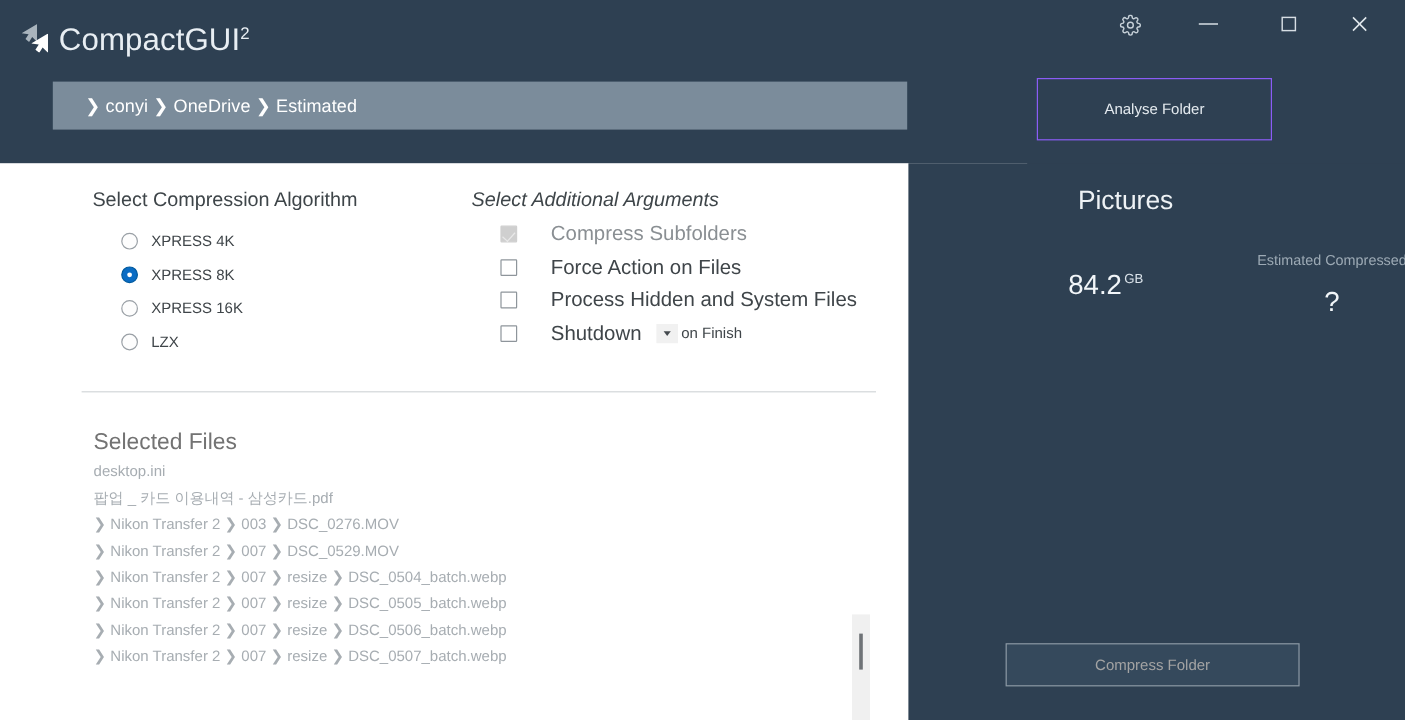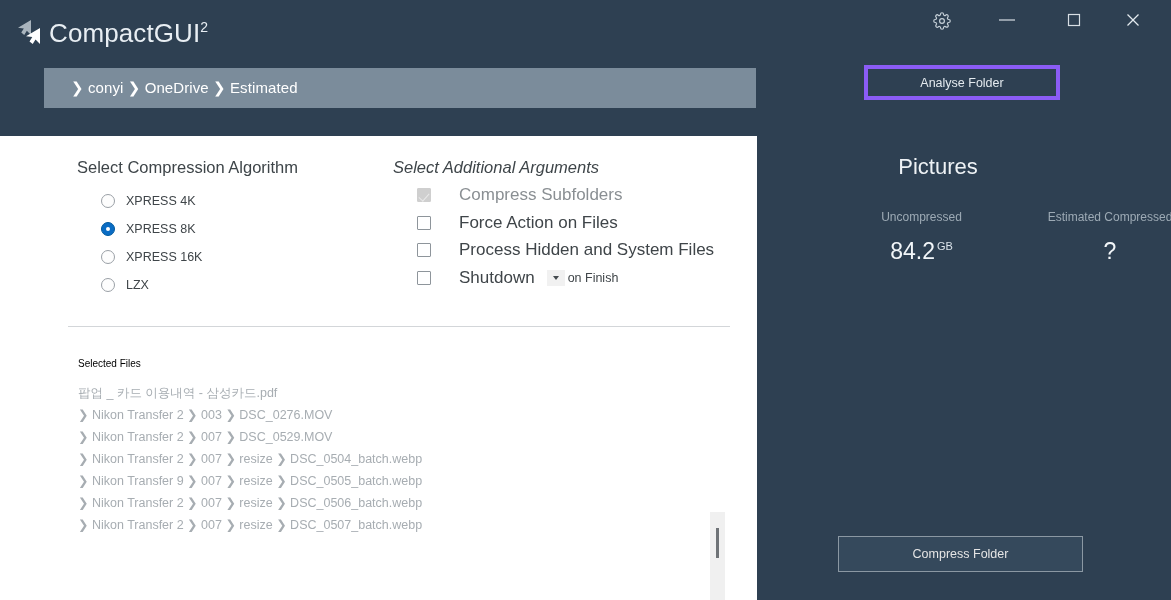--- a/index.html
+++ b/index.html
@@ -72,22 +72,22 @@
   #breadcrumb-text {
     margin-left: 27px;
     font-size: 15px; color: #ffffff;
     white-space: nowrap;
     letter-spacing: 0.1px;
   }
 
   
   #analyse-btn {
     position: absolute; left: 864px; top: 65px;
-    width: 196px; height: 35px;
-    border: 4px solid #8b5cf6;
+    width: 196px; height: 52px;
+    border: 1px solid #8b5cf6;
     background: transparent;
     color: #e4eaef; font-size: 12.5px;
     font-family: "Liberation Sans", sans-serif;
     display: flex; align-items: center; justify-content: center;
     cursor: default;
   }
 
   
   #content {
     position: absolute; left: 0; top: 136px;
@@ -182,21 +182,21 @@
   }
 
   #divider {
     position: absolute; left: 68px; top: 190px;
     width: 662px; height: 1px;
     background: #d3d6d9;
   }
 
   #files-title {
     position: absolute; left: 78px; top: 222px;
-    font-size: 10px; color: #000000;
+    font-size: 19px; color: #737373;
   }
 
   #filelist {
     position: absolute; left: 78px; top: 246px;
     width: 620px;
   }
   .file-row {
     height: 22px;
     font-size: 12.5px;
     color: #a7adb2;
@@ -246,21 +246,21 @@
   }
   .stat .val .unit {
     font-size: 11px; vertical-align: super; color: #dbe3ea;
     margin-left: 2px;
   }
   #compress-btn {
     position: absolute; left: 81px; top: 400px;
     width: 245px; height: 36px;
     background: #35495c;
     border: 1px solid #8b98a3;
-    color: #e5e5e5; font-size: 12.5px;
+    color: #a3a3a3; font-size: 12.5px;
     font-family: "Liberation Sans", sans-serif;
     display: flex; align-items: center; justify-content: center;
     cursor: default;
   }
 </style>
 </head>
 <body>
 
 <div id="app">
 
@@ -348,39 +348,39 @@
         <span class="chev"></span>
       </span>
       <span id="shutdown-suffix">on Finish</span>
     </div>
 
     <div id="divider"></div>
 
     <div id="files-title">Selected Files</div>
 
     <div id="filelist">
+      <div class="file-row">desktop.ini</div>
       <div class="file-row">팝업 _ 카드 이용내역 - 삼성카드.pdf</div>
       <div class="file-row">❯ Nikon Transfer 2 ❯ 003 ❯ DSC_0276.MOV</div>
       <div class="file-row">❯ Nikon Transfer 2 ❯ 007 ❯ DSC_0529.MOV</div>
       <div class="file-row">❯ Nikon Transfer 2 ❯ 007 ❯ resize ❯ DSC_0504_batch.webp</div>
-      <div class="file-row">❯ Nikon Transfer 9 ❯ 007 ❯ resize ❯ DSC_0505_batch.webp</div>
+      <div class="file-row">❯ Nikon Transfer 2 ❯ 007 ❯ resize ❯ DSC_0505_batch.webp</div>
       <div class="file-row">❯ Nikon Transfer 2 ❯ 007 ❯ resize ❯ DSC_0506_batch.webp</div>
       <div class="file-row">❯ Nikon Transfer 2 ❯ 007 ❯ resize ❯ DSC_0507_batch.webp</div>
     </div>
 
     <div id="scroll-track">
       <div id="scroll-thumb"></div>
     </div>
   </div>
 
   <div id="sidepanel">
     <div id="folder-name">Pictures</div>
 
     <div class="stat" id="stat-uncompressed">
-      <div class="cap">Uncompressed</div>
       <div class="val"><span>84.2</span><span class="unit">GB</span></div>
     </div>
 
     <div class="stat" id="stat-compressed">
       <div class="cap">Estimated Compressed</div>
       <div class="val">?</div>
     </div>
 
     <div id="compress-btn">Compress Folder</div>
   </div>

